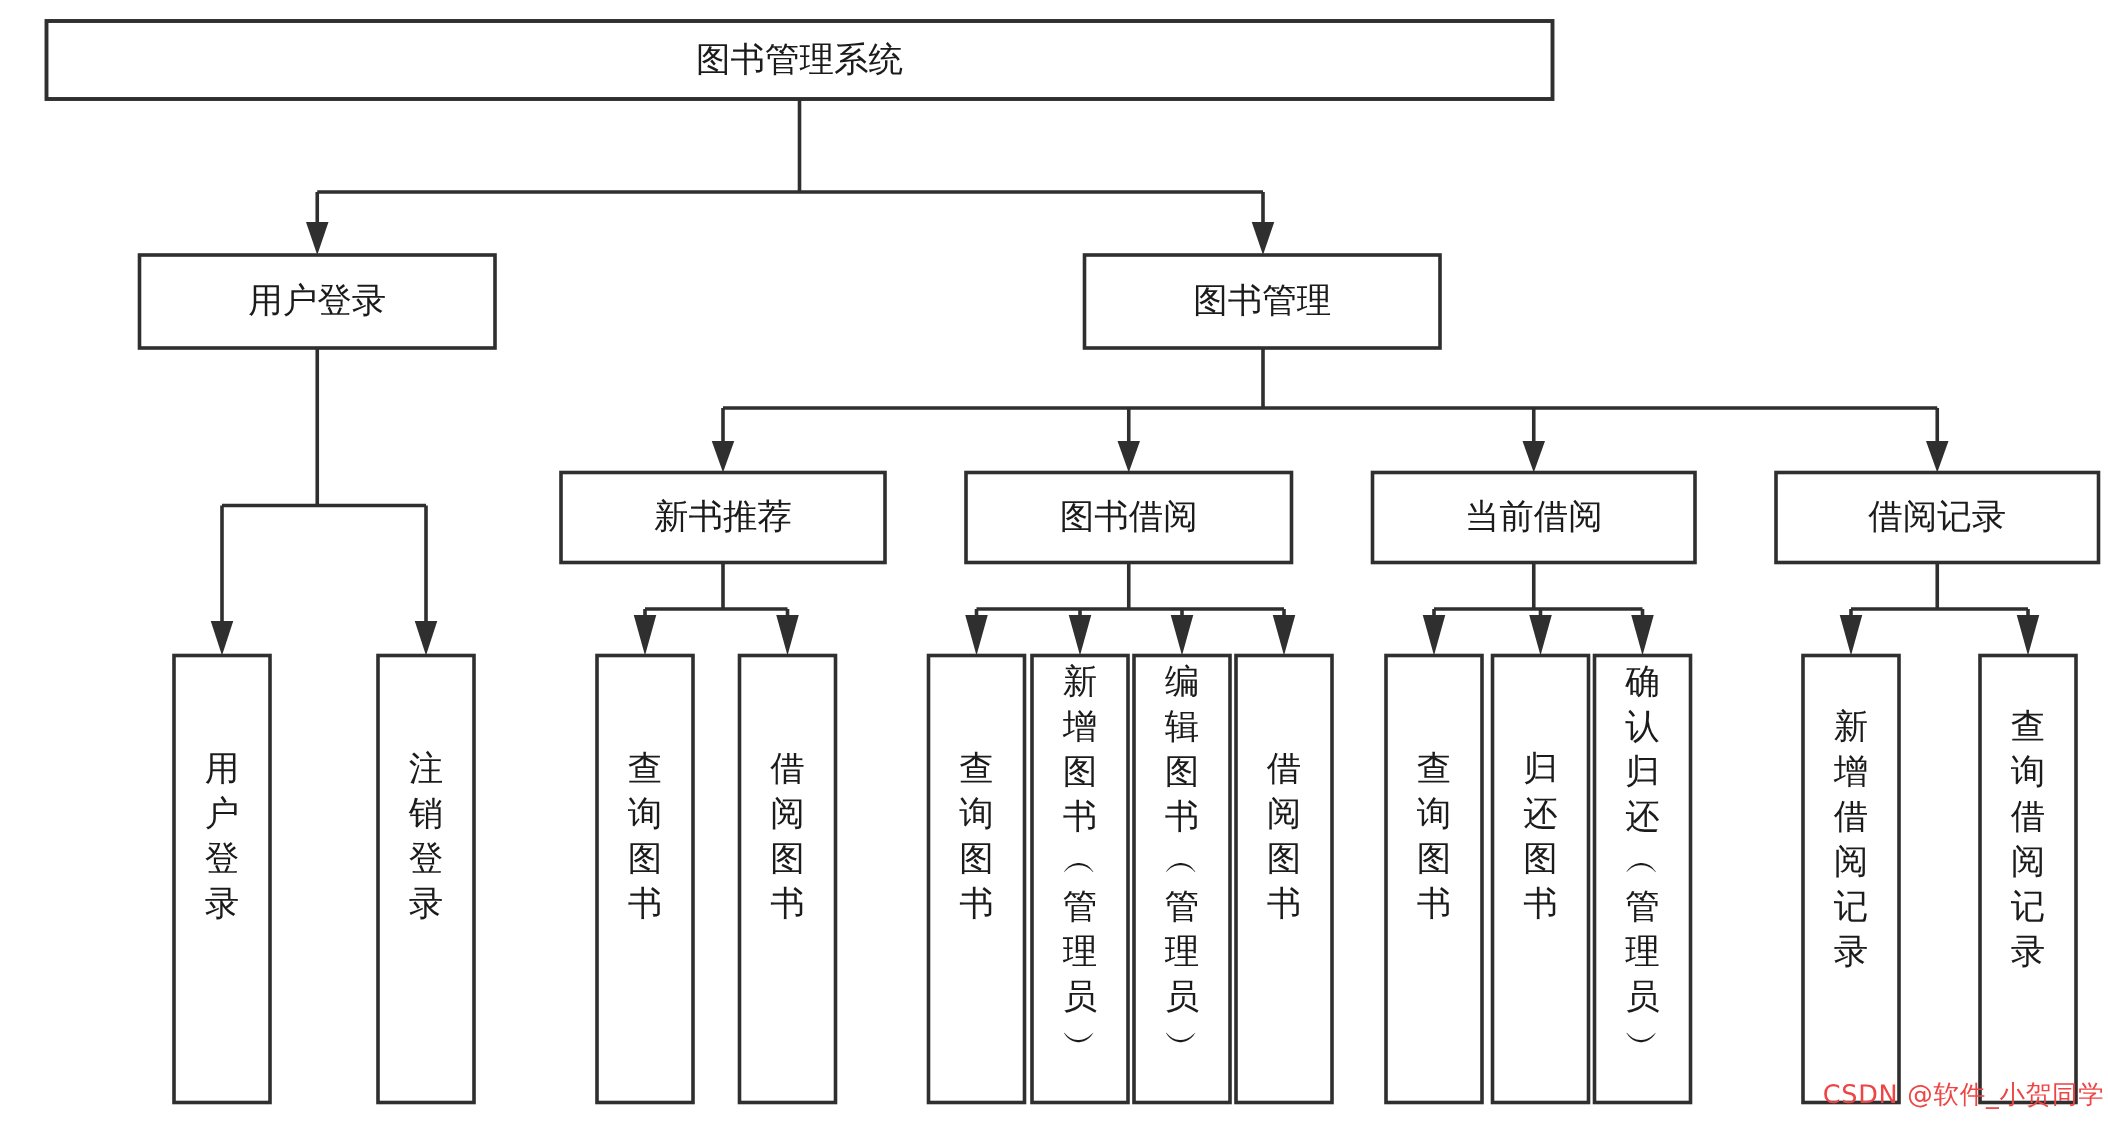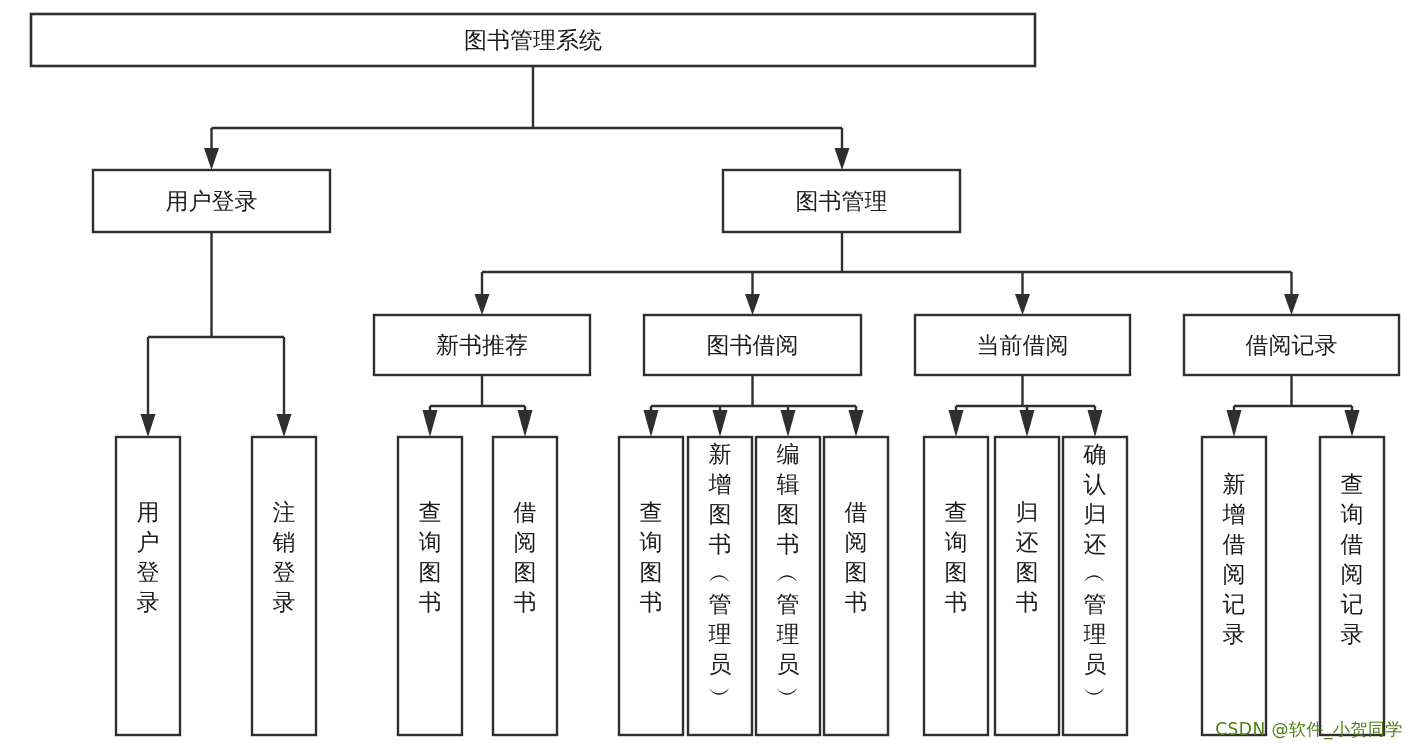--- a/index.html
+++ b/index.html
@@ -58,21 +58,21 @@
     font-size: 23px;
     fill: #1b1b1b;
     text-anchor: middle;
   }
   .watermark {
     position: absolute;
     right: 14px;
     bottom: 6px;
     font-family: "DejaVu Sans", "Liberation Sans", sans-serif;
     font-size: 17px;
-    color: #4d7c0f;
+    color: #ef4444;
     white-space: nowrap;
     letter-spacing: 0.5px;
   }
 </style>
 </head>
 <body>
 
 <div id="diagram-root">
 
   <svg id="flow" viewBox="0 0 1405 747" xmlns="http://www.w3.org/2000/svg">

